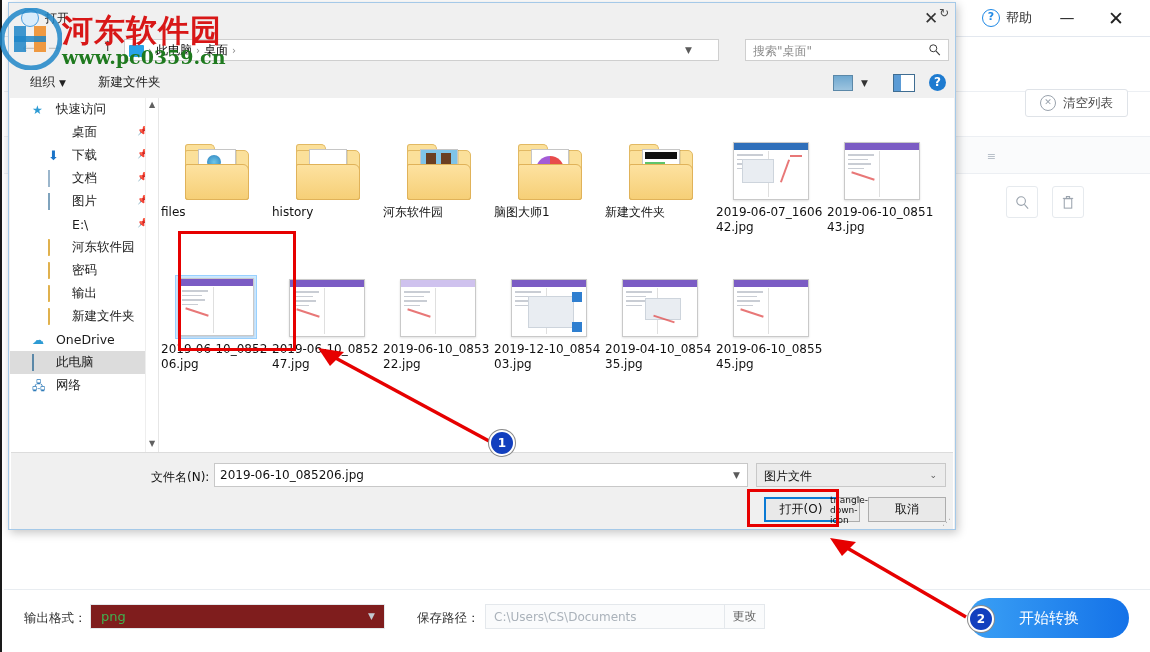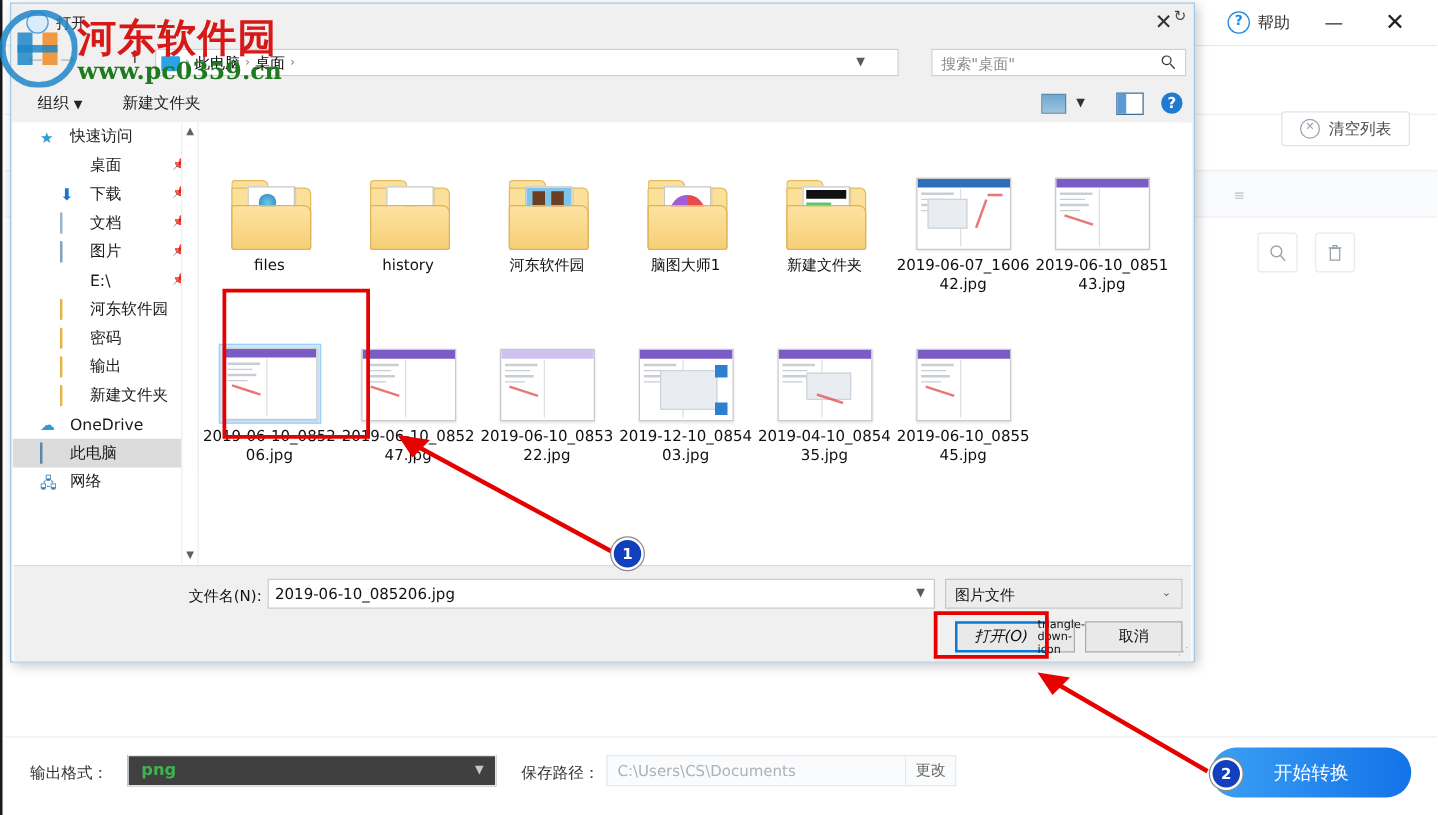--- a/index.html
+++ b/index.html
@@ -31,22 +31,22 @@
   #app-listhead{position:absolute;left:2px;top:136px;right:0;height:36px;background:#fafbfc;
     border-top:1px solid #eceff3;border-bottom:1px solid #eceff3;}
   #app-listhead .hdr-bars{position:absolute;right:155px;top:13px;color:#b8c0c9;font-size:11px;
     letter-spacing:-1px;}
   #app-row-icons{position:absolute;right:66px;top:186px;display:flex;gap:14px;}
   .sq-btn{width:30px;height:30px;border:1px solid #e6eaee;border-radius:3px;background:#fff;
     display:flex;align-items:center;justify-content:center;color:#9aa3ad;}
   #app-bottombar{position:absolute;left:2px;bottom:0;right:0;height:62px;background:#fff;
     border-top:1px solid #e9edf1;}
   #out-fmt-label{position:absolute;left:22px;top:610px;font-size:12.5px;color:#333;}
-  #out-fmt-select{position:absolute;left:100px;top:604px;width:295px;height:25px;
-    border:1px solid #e4e8ec;background:#404040;box-sizing:border-box;font-weight:bold;}
+  #out-fmt-select{position:absolute;left:88px;top:604px;width:295px;height:25px;
+    border:1px solid #e4e8ec;background:#7f1d1d;box-sizing:border-box;}
   #out-fmt-value{position:absolute;left:10px;top:4px;color:#3fb24f;font-size:13px;}
   .sel-caret{position:absolute;right:9px;top:6px;color:#c2c9d0;font-size:9px;}
   #save-path-label{position:absolute;left:415px;top:610px;font-size:12.5px;color:#333;}
   #save-path-box{position:absolute;left:483px;top:604px;width:240px;height:25px;
     border:1px solid #e4e8ec;background:#fafbfc;box-sizing:border-box;}
   #save-path-value{position:absolute;left:8px;top:5px;color:#aab2ba;font-size:12px;}
   #change-btn{position:absolute;left:723px;top:604px;width:40px;height:25px;
     border:1px solid #e4e8ec;border-left:none;background:#fafbfc;box-sizing:border-box;
     font-size:12px;color:#666;display:flex;align-items:center;justify-content:center;}
   #start-convert-btn{position:absolute;left:967px;top:598px;width:160px;height:40px;border-radius:20px;
@@ -106,21 +106,21 @@
   .ico-folder{width:15px;height:12px;background:#fcd77f;border:1px solid #e0b14e;border-radius:1px 2px 2px 1px;margin-top:2px;}
   .ico-cloud{color:#2d9bd4;font-size:12px;line-height:16px;}
   .ico-pc{width:15px;height:11px;background:linear-gradient(#dceaf5,#a9cbe4);border:1px solid #5b88a8;margin-top:2px;}
   .ico-net{color:#2d7ab8;font-size:12px;line-height:16px;}
   #sb-scroll{position:absolute;right:0;top:0;width:12px;bottom:0;background:#fff;
     border-left:1px solid #eee;}
   .sb-arrow{position:absolute;left:1px;width:10px;height:12px;text-align:center;font-size:8px;color:#606060;}
   
   #filegrid{position:absolute;left:149px;top:0;right:12px;bottom:76px;background:#fff;overflow:hidden;}
   .grid-row{display:flex;}
-  .cell{width:109px;margin-left:2px;padding-top:8px;text-align:center;position:relative;}
+  .cell{width:109px;margin-left:2px;padding-top:8px;position:relative;}
   .cell .thumbwrap{height:96px;display:flex;align-items:flex-end;justify-content:center;}
   .cell .label{font-size:12px;line-height:15px;color:#111;padding-top:3px;word-break:break-all;}
   .cell.selected .inner{background:#cce8ff;border:1px solid #99d1ff;}
   .inner{padding:2px;display:inline-block;}
   
   .folder{width:62px;height:56px;position:relative;}
   .folder .back{position:absolute;left:0;bottom:0;width:62px;height:48px;background:#fbe09a;
     border:1px solid #e2b963;border-radius:2px 5px 2px 2px;}
   .folder .tab{position:absolute;left:0;top:0;width:28px;height:9px;background:#fbe09a;
     border:1px solid #e2b963;border-bottom:none;border-radius:3px 5px 0 0;}
@@ -147,21 +147,21 @@
   #fname-input{position:absolute;left:203px;top:10px;width:534px;height:24px;background:#fff;
     border:1px solid #c8c8c8;box-sizing:border-box;}
   #fname-value{position:absolute;left:5px;top:4px;font-size:12px;color:#111;}
   #fname-caret{position:absolute;right:7px;top:6px;color:#5a5a5a;font-size:9px;}
   #ftype-select{position:absolute;left:745px;top:10px;width:190px;height:24px;background:#ececec;
     border:1px solid #c8c8c8;box-sizing:border-box;}
   #ftype-value{position:absolute;left:7px;top:4px;font-size:12px;color:#111;}
   #ftype-caret{position:absolute;right:8px;top:6px;color:#5a5a5a;font-size:9px;}
   #open-btn{position:absolute;left:753px;top:44px;width:74px;height:25px;background:#e9e9e9;
     border:2px solid #0a7ad4;box-sizing:border-box;font-size:12px;color:#111;
-    display:flex;align-items:center;justify-content:center;font-style:italic;}
+    display:flex;align-items:center;justify-content:center;}
   #open-split{position:absolute;left:827px;top:44px;width:22px;height:25px;background:#e9e9e9;
     border:1px solid #adadad;border-left:1px solid #adadad;box-sizing:border-box;
     font-size:9px;color:#111;display:flex;align-items:center;justify-content:center;}
   #cancel-btn{position:absolute;left:857px;top:44px;width:78px;height:25px;background:#e9e9e9;
     border:1px solid #adadad;box-sizing:border-box;font-size:12px;color:#111;
     display:flex;align-items:center;justify-content:center;}
   #dlg-grip{position:absolute;right:3px;bottom:2px;color:#b0b0b0;font-size:9px;letter-spacing:-1px;}
   
   #tooltip{position:absolute;left:228px;top:330px;width:120px;height:45px;background:#fbfbf6;
     border:1px solid #d9d9cf;font-size:10.5px;color:#b9bcb8;padding:3px 5px;box-sizing:border-box;

